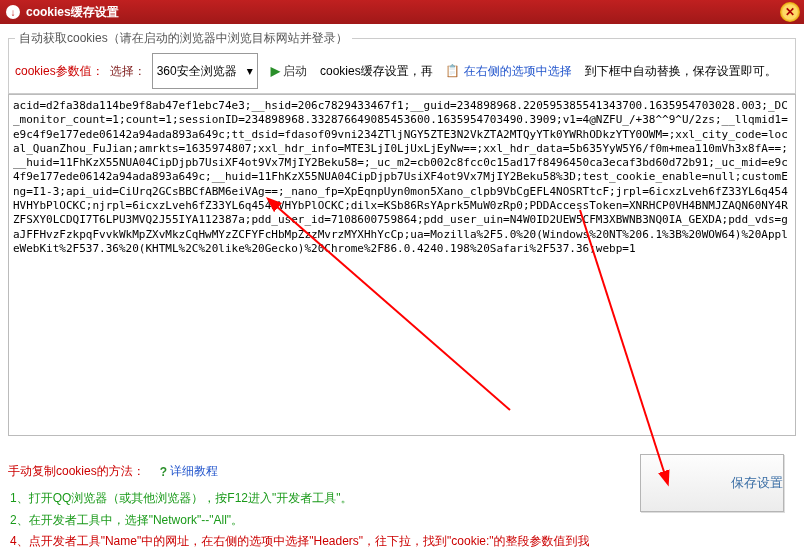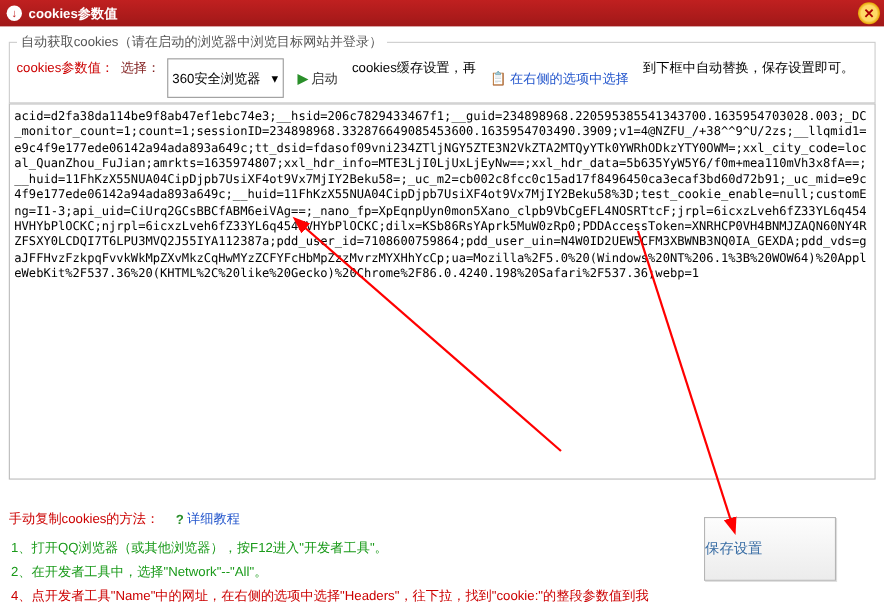--- a/index.html
+++ b/index.html
@@ -3,43 +3,43 @@
 <meta charset="utf-8">
 <style>
 * { margin: 0; padding: 0; box-sizing: border-box; }
 body { font-family: "Microsoft YaHei", Arial, sans-serif; font-size: 12px; background: #fff; width: 804px; height: 554px; overflow: hidden; position: relative; }
 .titlebar { height: 24px; background: linear-gradient(#c02020, #a01818); color: #fff; display: flex; align-items: center; padding: 0 6px; font-weight: bold; position: relative; }
 .titlebar .icon { width: 14px; height: 14px; background: #fff; border-radius: 50%; display: inline-flex; align-items: center; justify-content: center; margin-right: 6px; color: #c02020; font-size: 10px; font-weight: bold; }
 .close-btn { position: absolute; right: 4px; top: 2px; width: 20px; height: 20px; background: radial-gradient(circle, #ffd966 50%, #e6a500 70%); border-radius: 50%; display: flex; align-items: center; justify-content: center; color: #a00; font-weight: bold; cursor: pointer; font-size: 12px; }
 .content { padding: 6px 8px; }
 .fieldset { border: 1px solid #ccc; padding: 4px 6px; margin-bottom: 0; }
 .fieldset-legend { color: #555; font-size: 12px; padding: 0 4px; }
-.row1 { display: flex; gap: 6px; margin-top: 2px; }
+.row1 { display: flex; align-items: center; gap: 6px; margin-top: 2px; }
 .label-red { color: #c00; }
 .label-black { color: #7f1d1d; }
 .select { border: 1px solid #999; height: 36px; padding: 0 4px; font-size: 12px; display: inline-flex; align-items: center; min-width: 100px; background: #fff; gap: 6px; }
 .select .chev { margin-left: 4px; }
 .btn-small { display: inline-flex; align-items: center; gap: 3px; padding: 1px 6px; border: 1px solid transparent; cursor: pointer; color: #333; }
 .green-icon { color: #2a8f2a; font-weight: bold; }
 .orange-icon { color: #e08000; }
 .link-blue { color: #2255cc; }
 .textarea { width: 100%; height: 342px; border: 1px solid #bbb; font-family: Consolas, monospace; font-size: 11px; padding: 4px; resize: none; white-space: pre-wrap; word-break: break-all; line-height: 1.3; }
 .manual-row { margin-top: 22px; display: flex; align-items: center; gap: 8px; }
 .steps { margin-top: 6px; color: #1a9a1a; line-height: 1.8; padding-left: 2px; max-width: 590px; }
 .steps .s4 { color: #c00; }
-.save-btn { position: absolute; left: 640px; top: 470px; width: 120px; height: 58px; border: 1px solid #b5b5b5; background: linear-gradient(#fdfdfd, #ececec); color: #3a6ea5; font-size: 13px; display: flex; align-items: center; justify-content: flex-start; cursor: pointer; box-shadow: 1px 1px 0 #ddd; }
+.save-btn { position: absolute; left: 640px; top: 454px; width: 144px; height: 58px; border: 1px solid #b5b5b5; background: linear-gradient(#fdfdfd, #ececec); color: #3a6ea5; font-size: 13px; display: flex; align-items: center; justify-content: flex-end; cursor: pointer; box-shadow: 1px 1px 0 #ddd; }
 .arrow { position: absolute; pointer-events: none; }
 .arrow svg { overflow: visible; }
 </style>
 </head>
 <body>
 
 <div class="titlebar">
   <span class="icon">↓</span>
-  <span>cookies参数值</span>
+  <span>cookies缓存设置</span>
   <div class="close-btn">✕</div>
 </div>
 
 <div class="content">
   <fieldset class="fieldset">
     <legend class="fieldset-legend">自动获取cookies（请在启动的浏览器中浏览目标网站并登录）</legend>
     <div class="row1">
       <span class="label-red">cookies参数值：</span>
       <span class="label-black">选择：</span>
       <div class="select">

